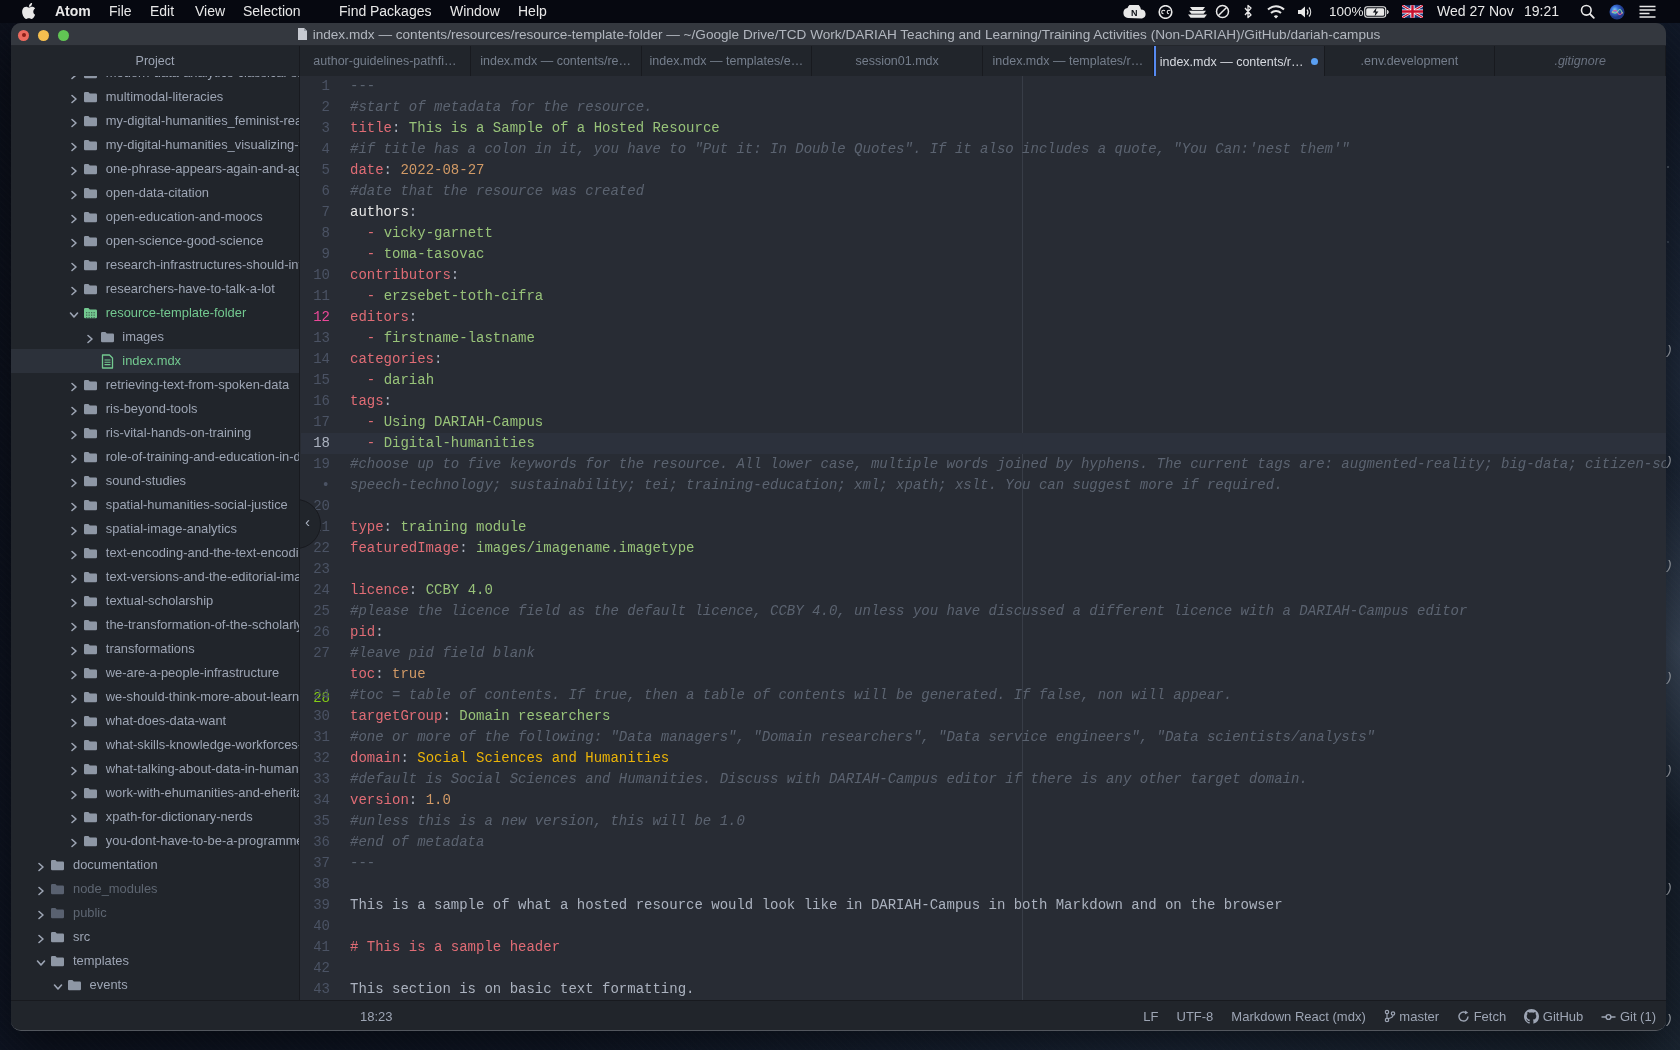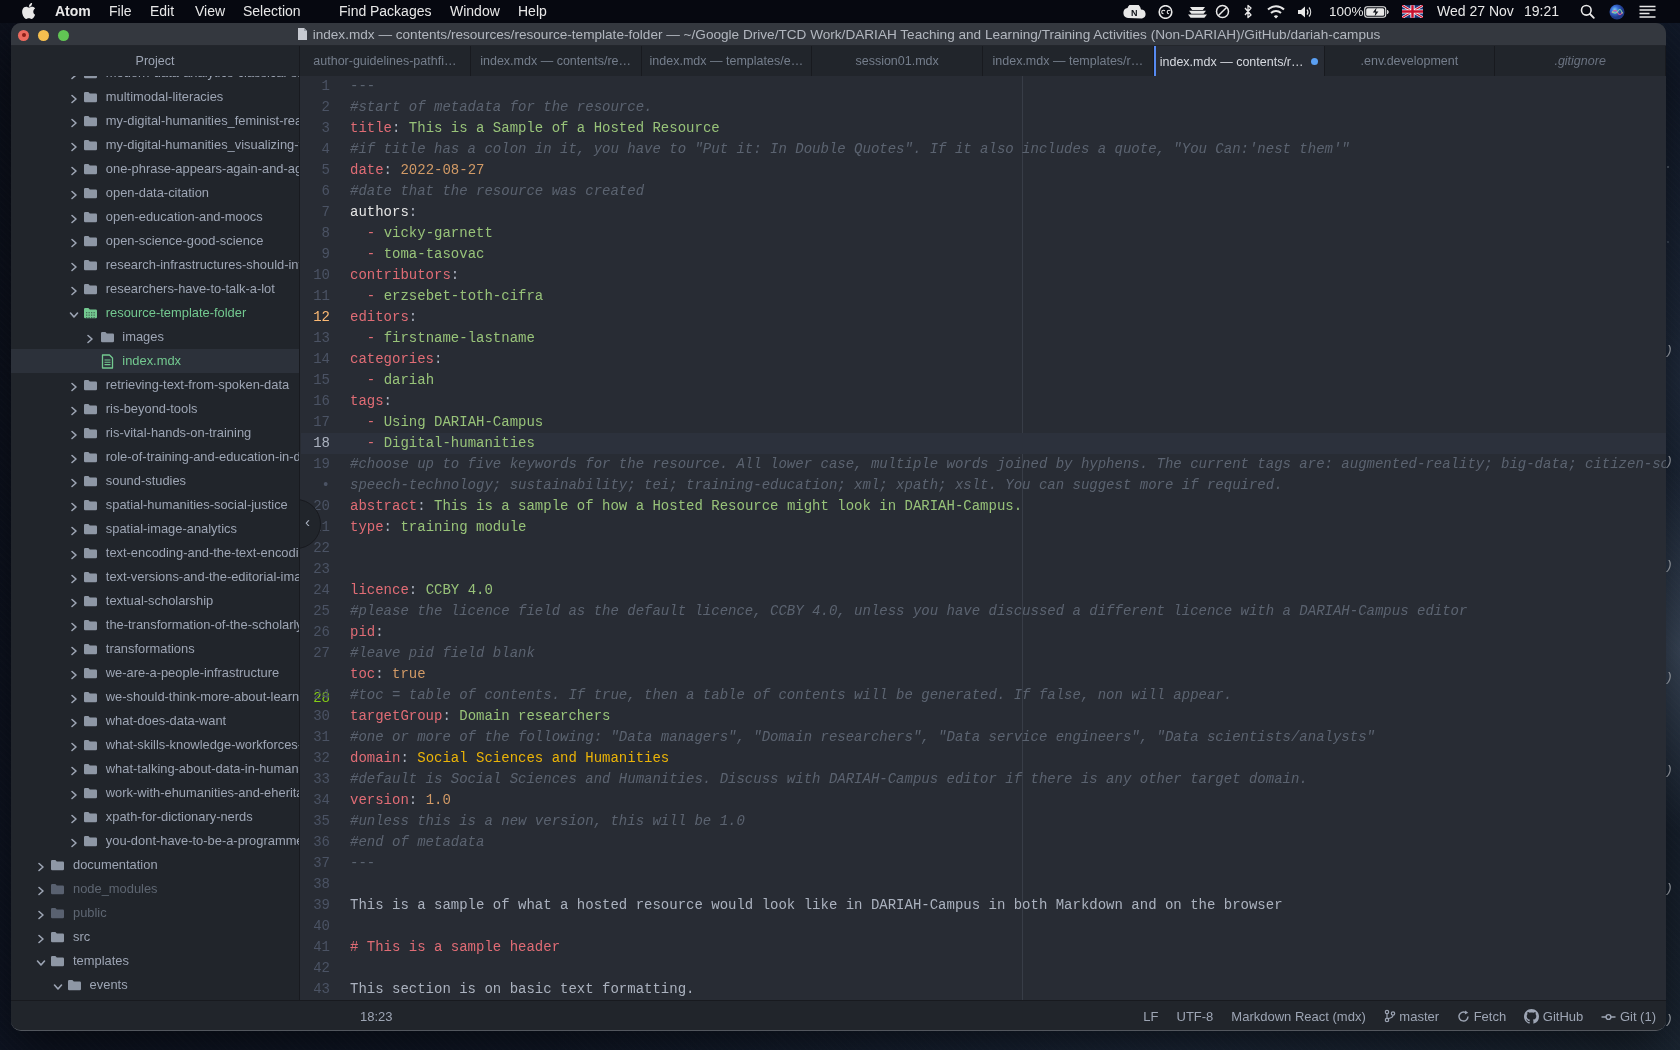--- a/index.html
+++ b/index.html
@@ -561,44 +561,44 @@
 <div class="lno" style="top:202px;color:#4b5364">7</div>
 <div class="cl" style="top:202px"><span style="color:#e5e5e5">authors</span><span style="color:#abb2bf">:</span></div>
 <div class="lno" style="top:223px;color:#4b5364">8</div>
 <div class="cl" style="top:223px"><span style="color:#abb2bf">  </span><span style="color:#e06c75">- </span><span style="color:#98c379">vicky-garnett</span></div>
 <div class="lno" style="top:244px;color:#4b5364">9</div>
 <div class="cl" style="top:244px"><span style="color:#abb2bf">  </span><span style="color:#e06c75">- </span><span style="color:#98c379">toma-tasovac</span></div>
 <div class="lno" style="top:265px;color:#4b5364">10</div>
 <div class="cl" style="top:265px"><span style="color:#e06c75">contributors</span><span style="color:#abb2bf">:</span></div>
 <div class="lno" style="top:286px;color:#4b5364">11</div>
 <div class="cl" style="top:286px"><span style="color:#abb2bf">  </span><span style="color:#e06c75">- </span><span style="color:#98c379">erzsebet-toth-cifra</span></div>
-<div class="lno" style="top:307px;color:#fdba74">12</div>
+<div class="lno" style="top:307px;color:#ec4899">12</div>
 <div class="cl" style="top:307px"><span style="color:#e06c75">editors</span><span style="color:#abb2bf">:</span></div>
 <div class="lno" style="top:328px;color:#4b5364">13</div>
 <div class="cl" style="top:328px"><span style="color:#abb2bf">  </span><span style="color:#e06c75">- </span><span style="color:#98c379">firstname-lastname</span></div>
 <div class="lno" style="top:349px;color:#4b5364">14</div>
 <div class="cl" style="top:349px"><span style="color:#e06c75">categories</span><span style="color:#abb2bf">:</span></div>
 <div class="lno" style="top:370px;color:#4b5364">15</div>
 <div class="cl" style="top:370px"><span style="color:#abb2bf">  </span><span style="color:#e06c75">- </span><span style="color:#98c379">dariah</span></div>
 <div class="lno" style="top:391px;color:#4b5364">16</div>
 <div class="cl" style="top:391px"><span style="color:#e06c75">tags</span><span style="color:#abb2bf">:</span></div>
 <div class="lno" style="top:412px;color:#4b5364">17</div>
 <div class="cl" style="top:412px"><span style="color:#abb2bf">  </span><span style="color:#e06c75">- </span><span style="color:#98c379">Using DARIAH-Campus</span></div>
 <div style="position:absolute;left:0;top:433px;width:100%;height:21px;background:#2c313c"></div>
 <div class="lno" style="top:433px;color:#abb2bf">18</div>
 <div class="cl" style="top:433px"><span style="color:#abb2bf">  </span><span style="color:#e06c75">- </span><span style="color:#98c379">Digital-humanities</span></div>
 <div class="lno" style="top:454px;color:#4b5364">19</div>
 <div class="cl" style="top:454px"><span style="color:#5b6370;font-style:italic">#choose up to five keywords for the resource. All lower case, multiple words joined by hyphens. The current tags are: augmented-reality; big-data; citizen-science;</span></div>
 <div class="lno" style="top:475px;color:#4b5364">•</div>
 <div class="cl" style="top:475px"><span style="color:#5b6370;font-style:italic">speech-technology; sustainability; tei; training-education; xml; xpath; xslt. You can suggest more if required.</span></div>
 <div class="lno" style="top:496px;color:#4b5364">20</div>
-<div class="cl" style="top:496px"><span style="color:#e06c75">abstract</span><span style="color:#abb2bf">: </span><span style="color:#98c379">This is a sample of how a Hosted Resource might look in DARIAH-Campus.</span></div>
 <div class="lno" style="top:517px;color:#4b5364">21</div>
 <div class="cl" style="top:517px"><span style="color:#e06c75">type</span><span style="color:#abb2bf">: </span><span style="color:#98c379">training module</span></div>
 <div class="lno" style="top:538px;color:#4b5364">22</div>
+<div class="cl" style="top:538px"><span style="color:#e06c75">featuredImage</span><span style="color:#abb2bf">: </span><span style="color:#98c379">images/imagename.imagetype</span></div>
 <div class="lno" style="top:559px;color:#4b5364">23</div>
 <div class="lno" style="top:580px;color:#4b5364">24</div>
 <div class="cl" style="top:580px"><span style="color:#e06c75">licence</span><span style="color:#abb2bf">: </span><span style="color:#98c379">CCBY 4.0</span></div>
 <div class="lno" style="top:601px;color:#4b5364">25</div>
 <div class="cl" style="top:601px"><span style="color:#5b6370;font-style:italic">#please the licence field as the default licence, CCBY 4.0, unless you have discussed a different licence with a DARIAH-Campus editor</span></div>
 <div class="lno" style="top:622px;color:#4b5364">26</div>
 <div class="cl" style="top:622px"><span style="color:#e06c75">pid</span><span style="color:#abb2bf">:</span></div>
 <div class="lno" style="top:643px;color:#4b5364">27</div>
 <div class="cl" style="top:643px"><span style="color:#5b6370;font-style:italic">#leave pid field blank</span></div>
 <div class="lno" style="top:688px;color:#84cc16">28</div>

